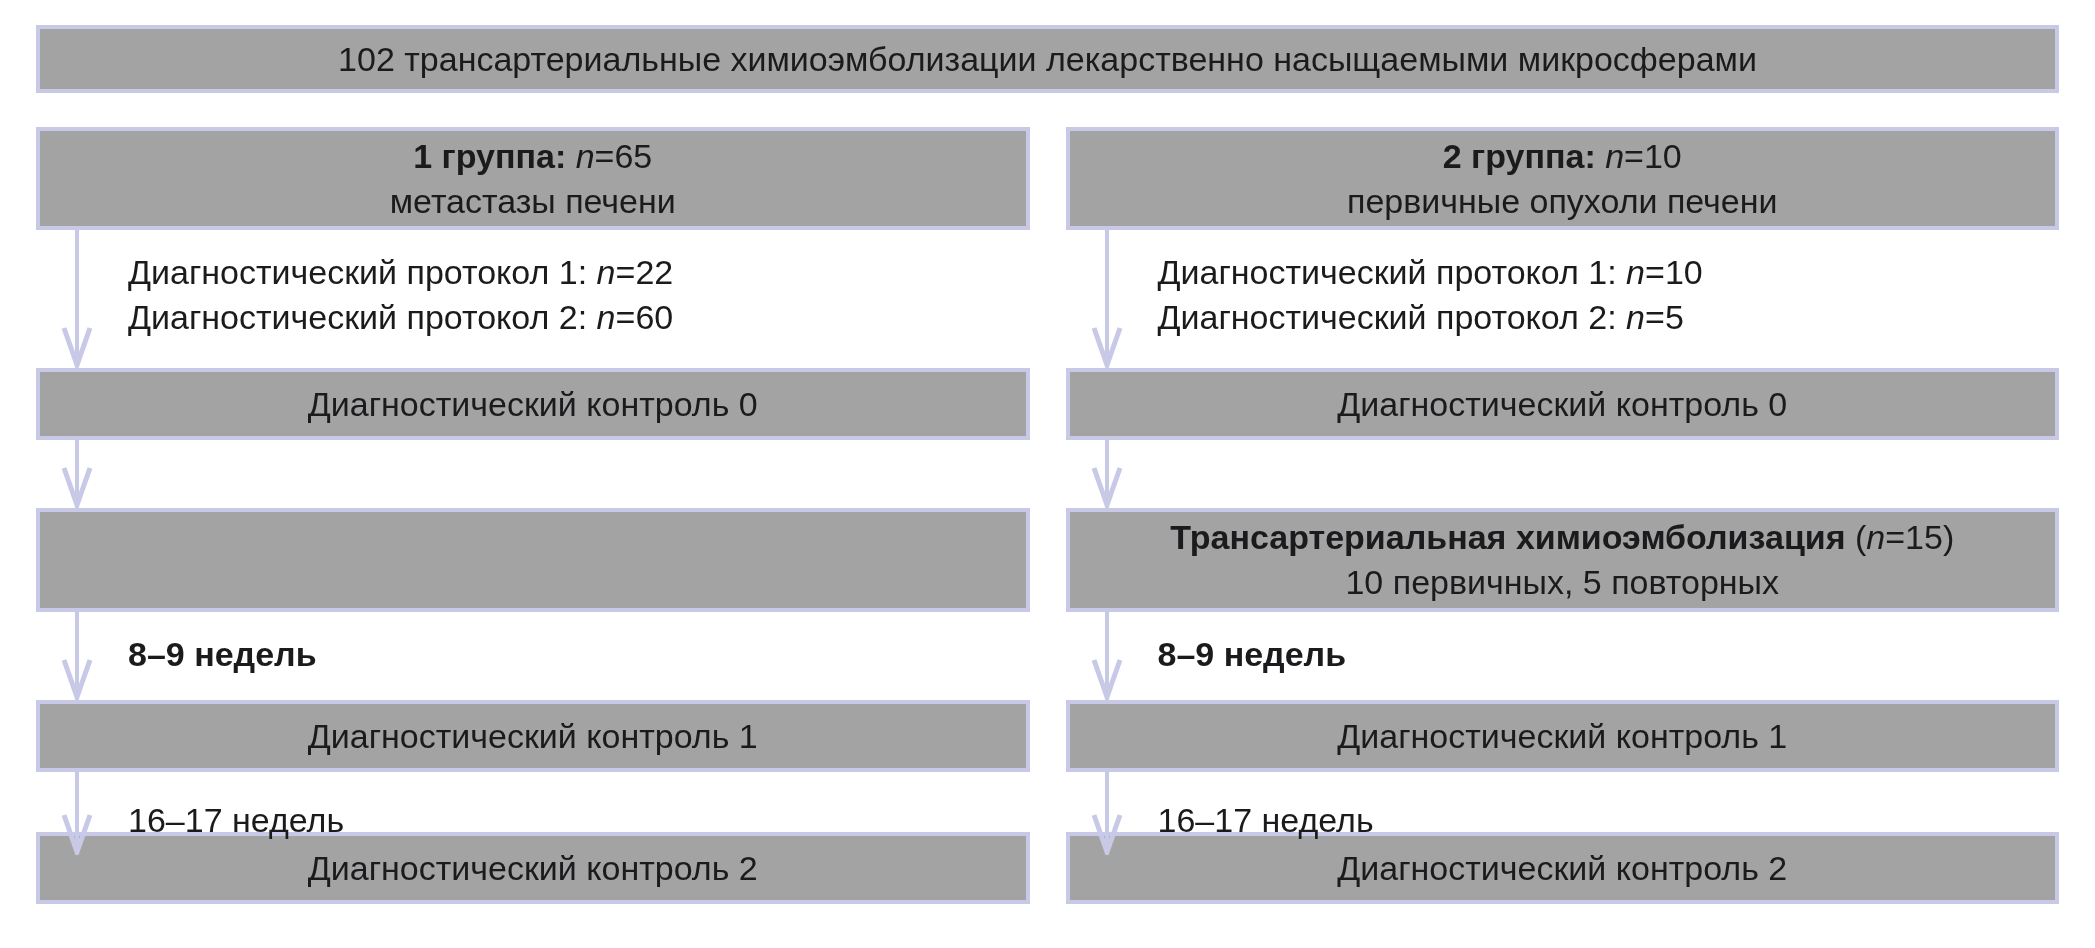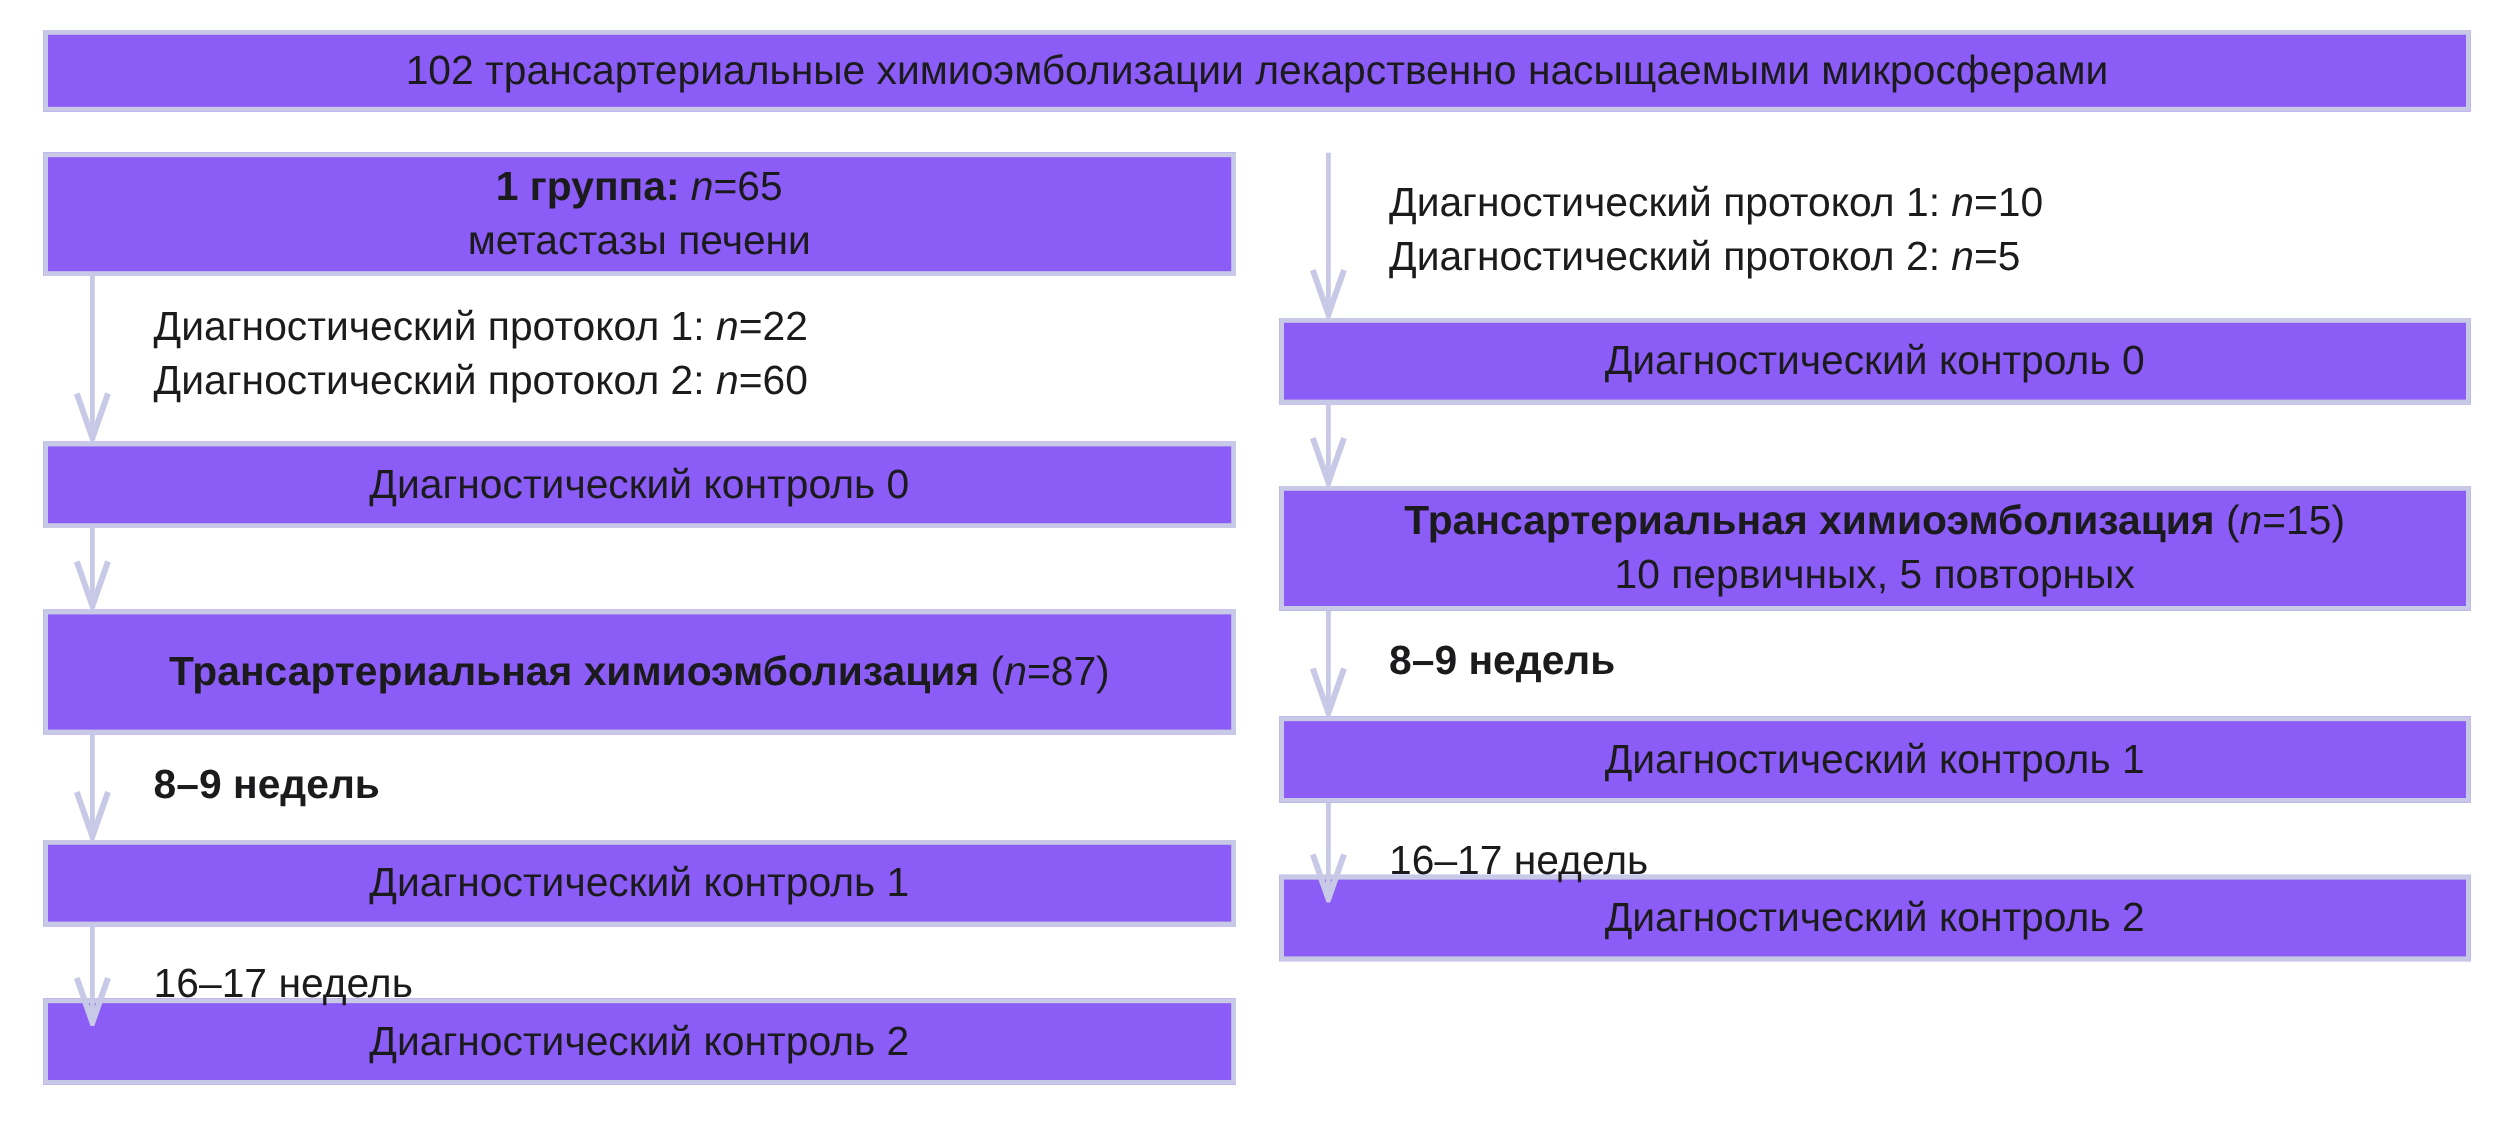--- a/index.html
+++ b/index.html
@@ -6,21 +6,21 @@
   html, body { width: 2095px; height: 948px; background: #ffffff; }
   body {
     font-family: "Liberation Sans", "DejaVu Sans", sans-serif;
     color: #1b1b1d;
     font-size: 34px;
   }
   .page { width: 2095px; height: 948px; overflow: hidden; }
 
   .box {
     border: 4px solid #c8c9e6;
-    background: #8b5cf6;
+    background: #a3a3a3;
     display: flex;
     flex-direction: column;
     align-items: center;
     justify-content: center;
     text-align: center;
     line-height: 45px;
   }
   .top-box { height: 68px; margin: 25px 36px 0 36px; }
 
   .columns { display: flex; gap: 36px; margin: 34px 36px 0 36px; }
@@ -85,21 +85,20 @@
       </div>
 
       <div class="zone zone-plain">
         <svg class="arrow-svg" width="34" height="68" viewBox="0 0 34 68">
           <line x1="17" y1="0" x2="17" y2="64" stroke="#c8c9e6" stroke-width="4"></line>
           <path d="M 4 28 L 17 65 L 30 28" fill="none" stroke="#c8c9e6" stroke-width="5"></path>
         </svg>
       </div>
 
       <div class="box tace-box">
-        <div><b>Трансартериальная химиоэмболизация</b><span> (</span><i>n</i><span>=87)</span></div>
       </div>
 
       <div class="zone zone-interval-1">
         <svg class="arrow-svg" width="34" height="88" viewBox="0 0 34 88">
           <line x1="17" y1="0" x2="17" y2="84" stroke="#c8c9e6" stroke-width="4"></line>
           <path d="M 4 48 L 17 85 L 30 48" fill="none" stroke="#c8c9e6" stroke-width="5"></path>
         </svg>
         <div class="zone-label">8–9 недель</div>
       </div>
 
@@ -116,20 +115,24 @@
       </div>
 
       <div class="box control-box">
         <span>Диагностический контроль 2</span>
       </div>
 
     </section>
 
     <section class="column">
 
+      <div class="box group-box">
+        <div><b>2 группа: </b><i>n</i><span>=10</span></div>
+        <div>первичные опухоли печени</div>
+      </div>
 
       <div class="zone zone-protocols">
         <svg class="arrow-svg" width="34" height="138" viewBox="0 0 34 138">
           <line x1="17" y1="0" x2="17" y2="134" stroke="#c8c9e6" stroke-width="4"></line>
           <path d="M 4 98 L 17 135 L 30 98" fill="none" stroke="#c8c9e6" stroke-width="5"></path>
         </svg>
         <div class="zone-label">
           <div><span>Диагностический протокол 1: </span><i>n</i><span>=10</span></div>
           <div><span>Диагностический протокол 2: </span><i>n</i><span>=5</span></div>
         </div>

